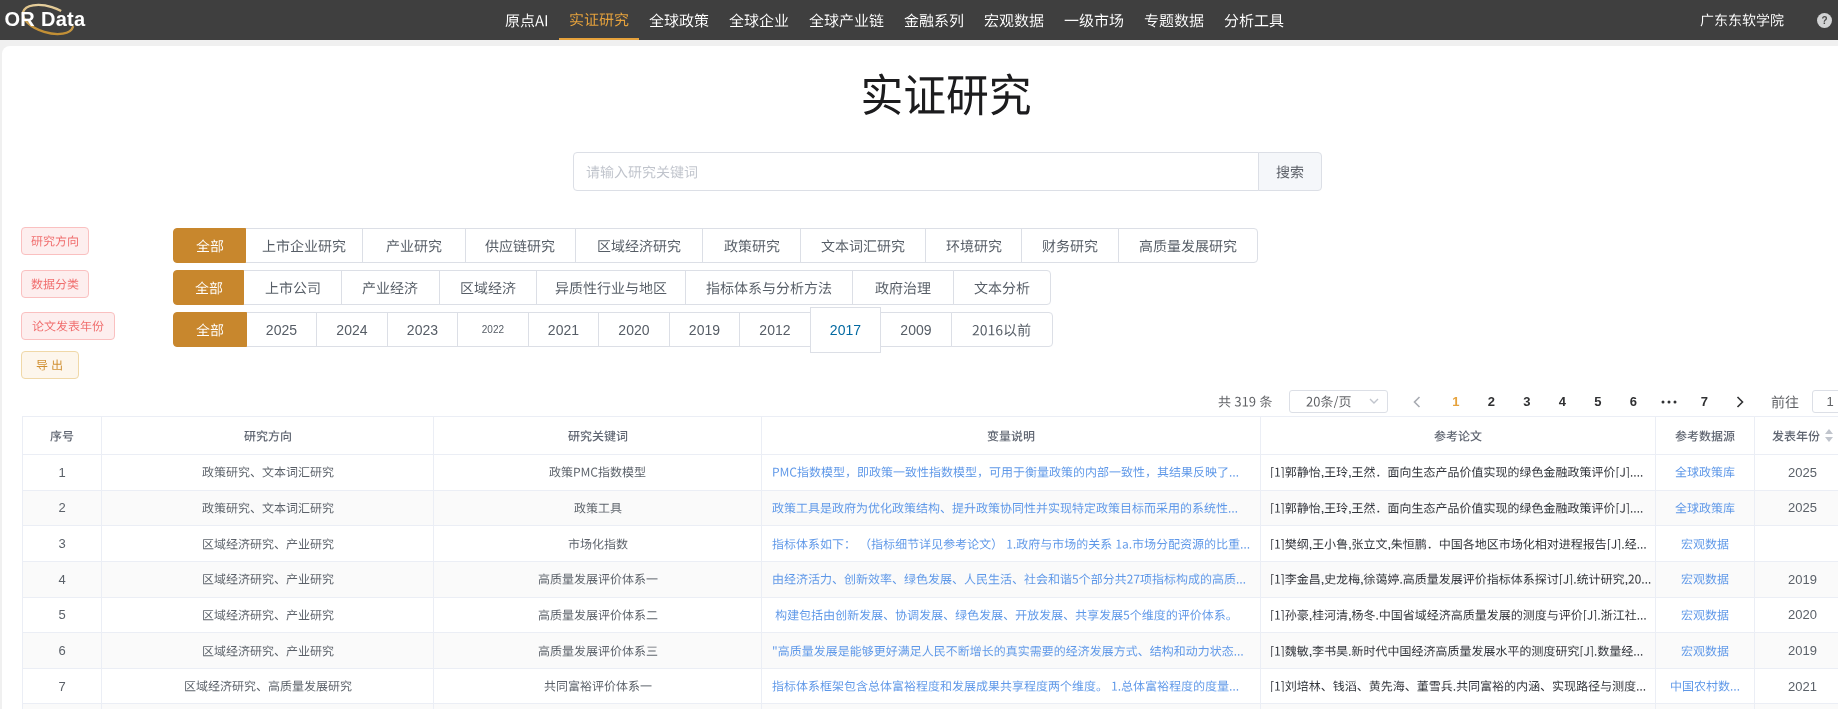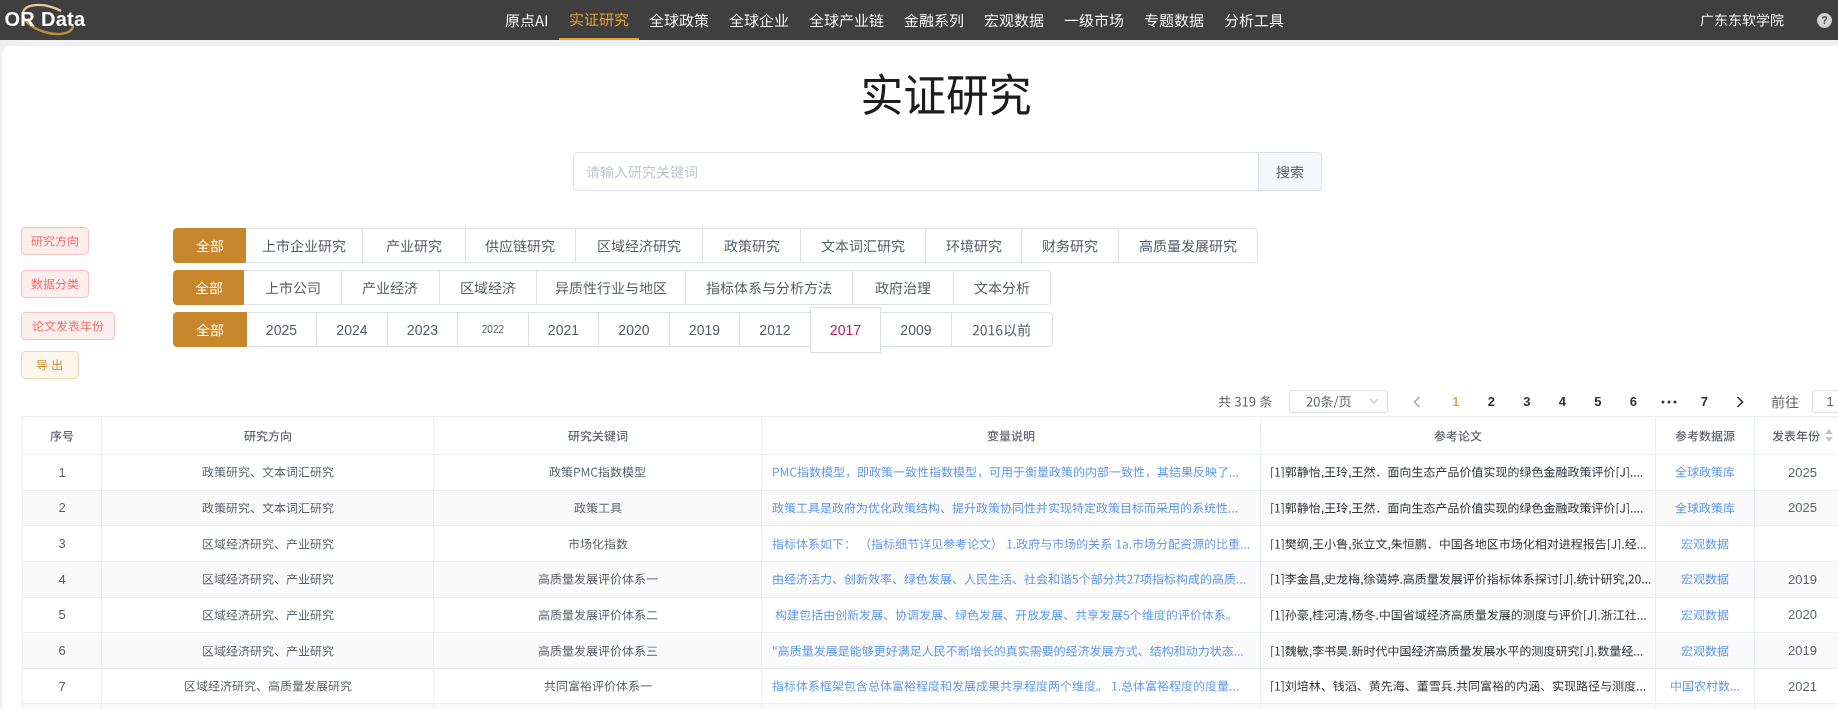--- a/index.html
+++ b/index.html
@@ -362,21 +362,21 @@
     </div>
     <div class="fc" style="width:71.5px;height:35px;border:1px solid #dcdfe6;background:#fff;color:#565d66;margin-left:-1px;">
       <span style="font-size:14px">2020</span>
     </div>
     <div class="fc" style="width:71.5px;height:35px;border:1px solid #dcdfe6;background:#fff;color:#565d66;margin-left:-1px;">
       <span style="font-size:14px">2019</span>
     </div>
     <div class="fc" style="width:71.5px;height:35px;border:1px solid #dcdfe6;background:#fff;color:#565d66;margin-left:-1px;">
       <span style="font-size:14px">2012</span>
     </div>
-    <div class="fc" style="width:71.5px;height:46px;border:1px solid #dcdfe6;background:#fff;color:#be185d;margin-left:-1px;">
+    <div class="fc" style="width:71.5px;height:46px;border:1px solid #dcdfe6;background:#fff;color:#0369a1;margin-left:-1px;">
       <span style="font-size:14px">2017</span>
     </div>
     <div class="fc" style="width:71.5px;height:35px;border:1px solid #dcdfe6;background:#fff;color:#565d66;margin-left:-1px;">
       <span style="font-size:14px">2009</span>
     </div>
     <div class="fc" style="width:102.3px;height:35px;border:1px solid #dcdfe6;background:#fff;color:#565d66;margin-left:-1px;border-radius:0 4px 4px 0;">
       <svg style="width:59.1px;height:14px;" viewBox="0 0 4220 1000" fill="currentColor" preserveAspectRatio="none">
         <use href="#g91"></use>
         <use href="#g92" x="555"></use>
         <use href="#g93" x="1110"></use>

